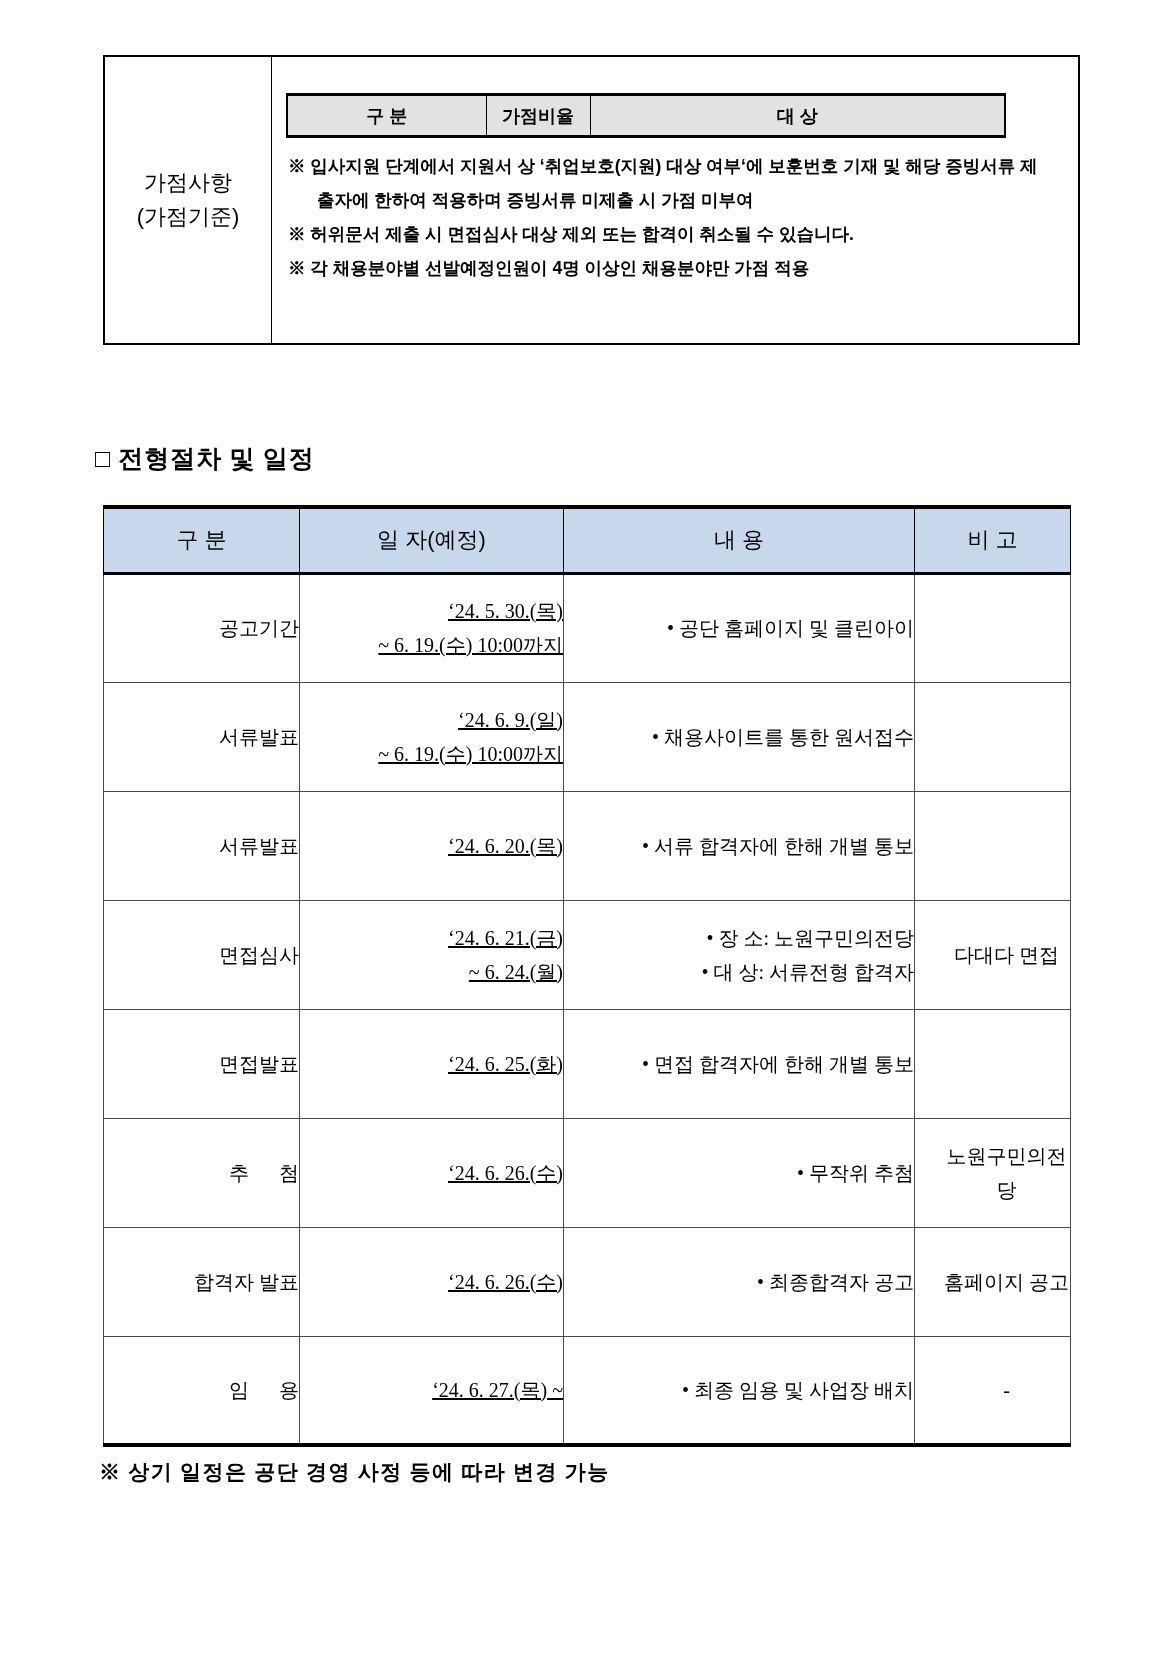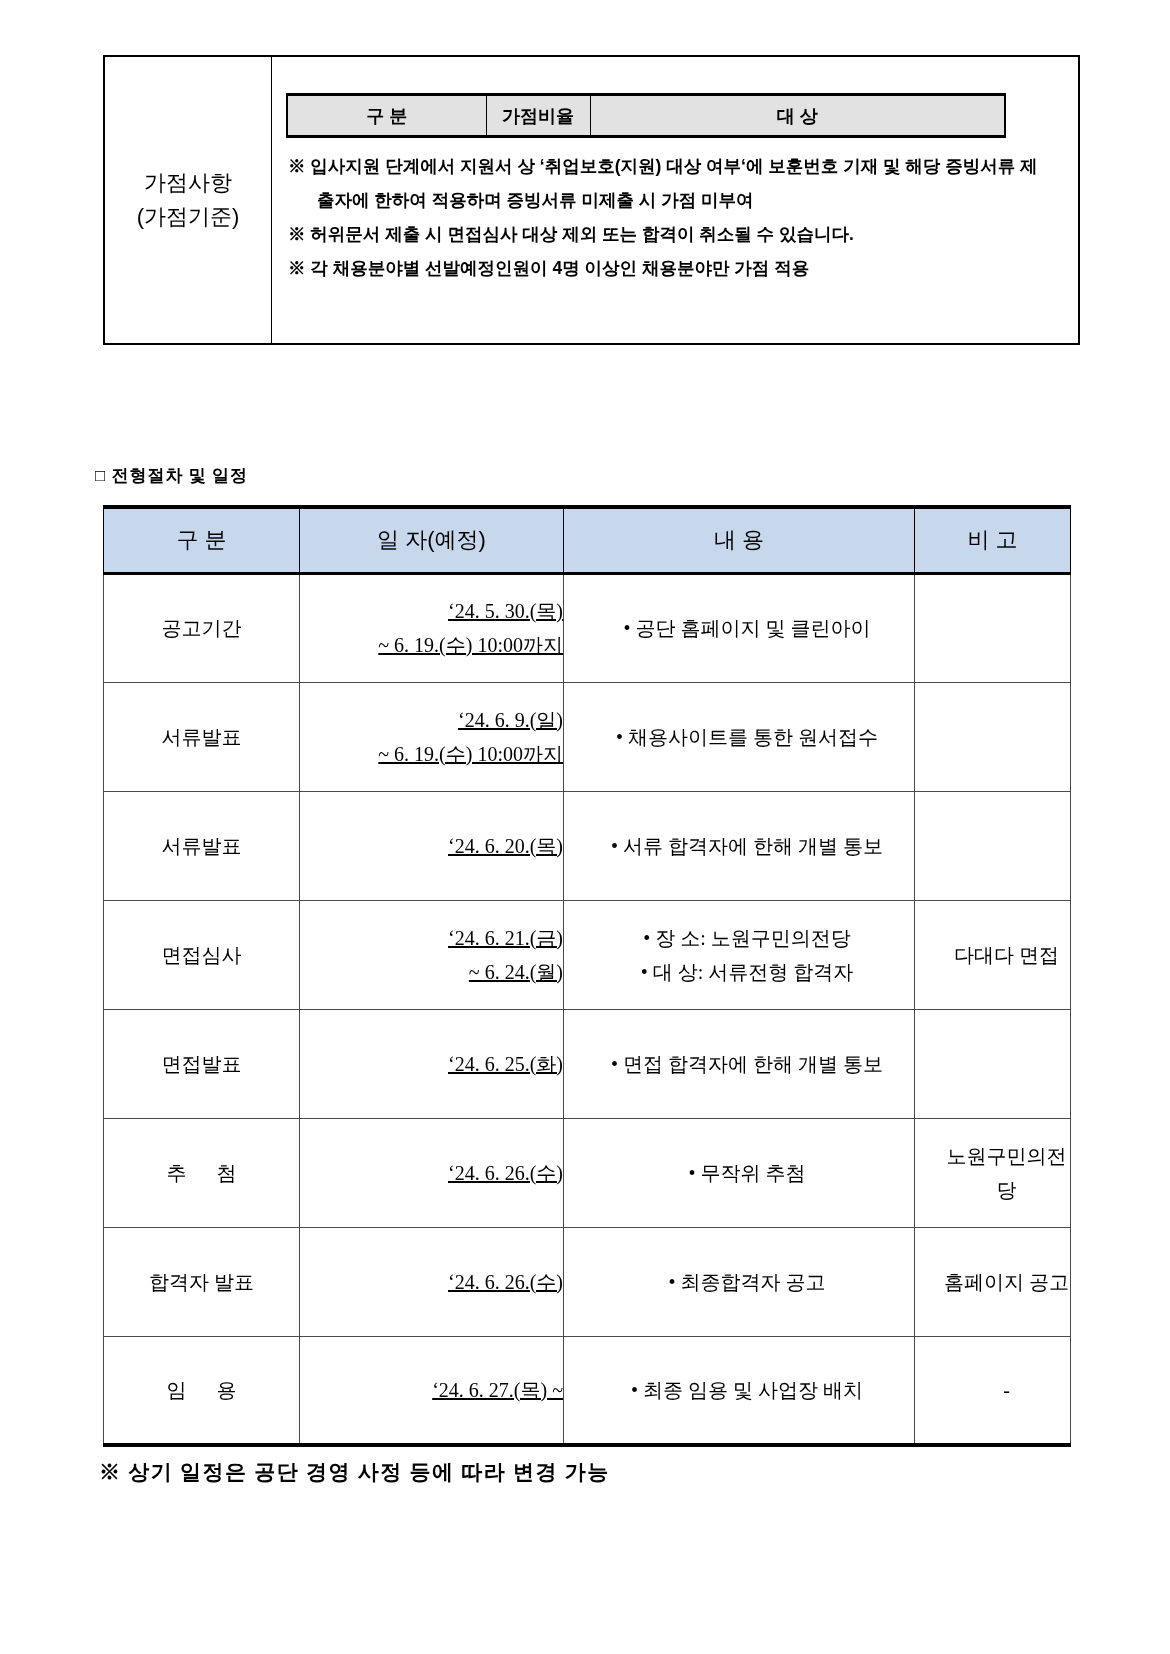--- a/index.html
+++ b/index.html
@@ -73,23 +73,23 @@
     line-height: 1.95;
   }
   .bonus-note {
     padding-left: 29px;
     text-indent: -29px;
   }
 
   
   .section-heading {
     position: absolute;
-    left: 95px; top: 464px;
+    left: 95px; top: 442px;
     font-family: "Liberation Serif", serif;
-    font-size: 17px;
+    font-size: 25px;
     font-weight: bold;
     letter-spacing: 1px;
   }
 
   
   table.schedule-table {
     position: absolute;
     left: 103px; top: 505px;
     width: 967px;
     border-collapse: collapse;
@@ -110,23 +110,23 @@
     text-align: center;
     vertical-align: middle;
   }
   table.schedule-table td {
     border: 1px solid #4a4a4a;
     height: 109px;
     vertical-align: middle;
     font-size: 20px;
     line-height: 1.7;
   }
-  td.col-category { text-align: center; font-size: 21px; }
+  td.col-category { text-align: right; font-size: 21px; }
   td.col-date     { text-align: right; text-decoration: underline; }
-  td.col-content  { text-align: center; padding-left: 16px; }
+  td.col-content  { text-align: right; padding-left: 16px; }
   td.col-note     { text-align: center; padding-left: 28px; }
 
   
   .footnote {
     position: absolute;
     left: 99px; top: 1458px;
     font-family: "Liberation Serif", serif;
     font-size: 21px;
     font-weight: bold;
     letter-spacing: 1.5px;

